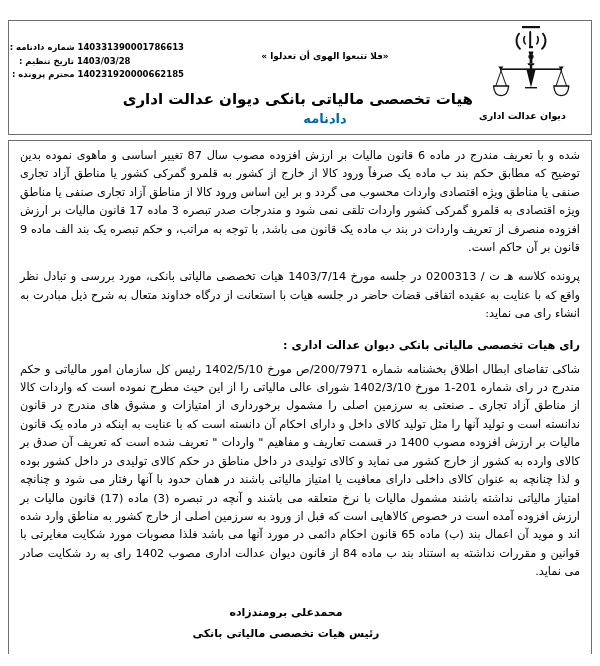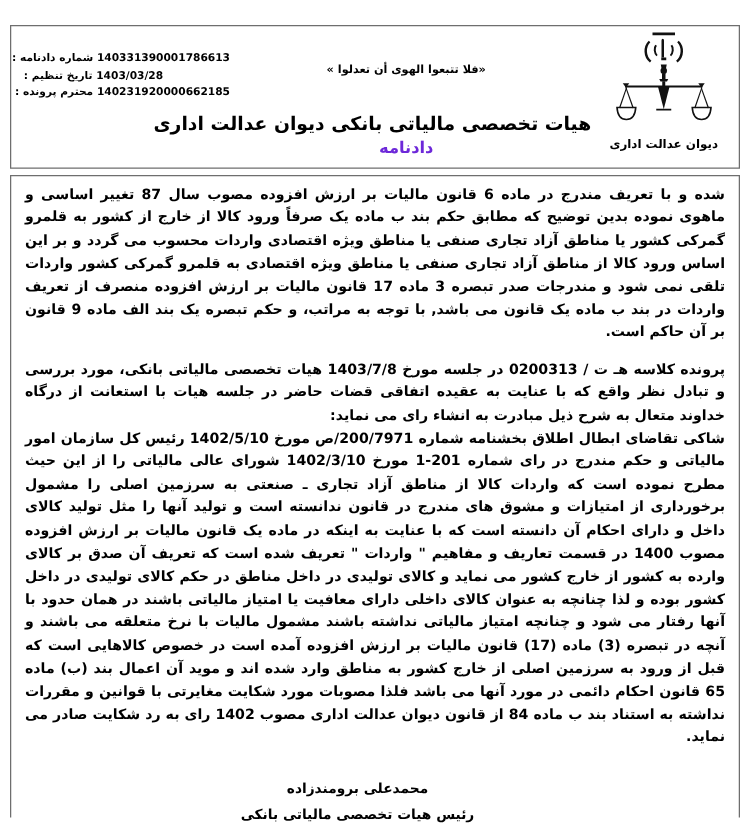--- a/index.html
+++ b/index.html
@@ -41,21 +41,21 @@
     width: 100%;
     height: 100%;
   }
 
   
   .emblem-block {
     position: absolute;
     top: 3px;
     right: 8px;
     width: 104px;
-    text-align: center;
+    text-align: left;
   }
   .emblem-svg {
     display: block;
     margin: 0 auto;
   }
   .emblem-caption {
     font-size: 9.5px;
     font-weight: bold;
     margin-top: 0px;
     letter-spacing: 0px;
@@ -80,21 +80,21 @@
   }
   .org-title {
     font-size: 15px;
     font-weight: bold;
     margin-top: 29px;
     white-space: nowrap;
   }
   .doc-kind {
     font-size: 13px;
     font-weight: bold;
-    color: #6d28d9;
+    color: #0369a1;
     margin-top: 3px;
   }
 
   
   .meta-block {
     position: absolute;
     top: 20px;
     left: 10px;
     width: 165px;
     text-align: left;
@@ -129,21 +129,21 @@
     padding: 6px 11px 0 11px;
     background: #fff;
   }
 
   p.para {
     margin: 0 0 0 0;
     font-size: 11.3px;
     line-height: 18.4px;
     text-align: justify;
     text-align-last: right;
-    font-weight: bold;
+    font-weight: normal;
   }
   p.para.spaced-top { margin-top: 11px; }
 
   .heading-line {
     margin: 13px 0 6px 0;
     font-size: 11.3px;
     line-height: 18px;
     font-weight: bold;
     text-align: right;
   }
@@ -235,22 +235,23 @@
         </div>
       </div>
 
     </div>
   </div>
 
   <div class="body-box">
 
     <p class="para">شده و با تعریف مندرج در ماده 6 قانون مالیات بر ارزش افزوده مصوب سال 87 تغییر اساسی و ماهوی نموده بدین توضیح که مطابق حکم بند ب ماده یک صرفاً ورود کالا از خارج از کشور به قلمرو گمرکی کشور یا مناطق آزاد تجاری صنفی یا مناطق ویژه اقتصادی واردات محسوب می گردد و بر این اساس ورود کالا از مناطق آزاد تجاری صنفی یا مناطق ویژه اقتصادی به قلمرو گمرکی کشور واردات تلقی نمی شود و مندرجات صدر تبصره 3 ماده 17 قانون مالیات بر ارزش افزوده منصرف از تعریف واردات در بند ب ماده یک قانون می باشد, با توجه به مراتب، و حکم تبصره یک بند الف ماده 9 قانون بر آن حاکم است.</p>
 
-    <p class="para spaced-top">پرونده کلاسه هـ ت / 0200313 در جلسه مورخ 1403/7/8 هیات تخصصی مالیاتی بانکی، مورد بررسی و تبادل نظر واقع که با عنایت به عقیده اتفاقی قضات حاضر در جلسه هیات با استعانت از درگاه خداوند متعال به شرح ذیل مبادرت به انشاء رای می نماید:</p>
-
+    <p class="para spaced-top">پرونده کلاسه هـ ت / 0200313 در جلسه مورخ 1403/7/14 هیات تخصصی مالیاتی بانکی، مورد بررسی و تبادل نظر واقع که با عنایت به عقیده اتفاقی قضات حاضر در جلسه هیات با استعانت از درگاه خداوند متعال به شرح ذیل مبادرت به انشاء رای می نماید:</p>
+
+    <div class="heading-line">رای هیات تخصصی مالیاتی بانکی دیوان عدالت اداری :</div>
 
     <p class="para">شاکی تقاضای ابطال اطلاق بخشنامه شماره 200/7971/ص مورخ 1402/5/10 رئیس کل سازمان امور مالیاتی و حکم مندرج در رای شماره 201-1 مورخ 1402/3/10 شورای عالی مالیاتی را از این حیث مطرح نموده است که واردات کالا از مناطق آزاد تجاری ـ صنعتی به سرزمین اصلی را مشمول برخورداری از امتیازات و مشوق های مندرج در قانون ندانسته است و تولید آنها را مثل تولید کالای داخل و دارای احکام آن دانسته است که با عنایت به اینکه در ماده یک قانون مالیات بر ارزش افزوده مصوب 1400 در قسمت تعاریف و مفاهیم " واردات " تعریف شده است که تعریف آن صدق بر کالای وارده به کشور از خارج کشور می نماید و کالای تولیدی در داخل مناطق در حکم کالای تولیدی در داخل کشور بوده و لذا چنانچه به عنوان کالای داخلی دارای معافیت یا امتیاز مالیاتی باشند در همان حدود با آنها رفتار می شود و چنانچه امتیاز مالیاتی نداشته باشند مشمول مالیات با نرخ متعلقه می باشند و آنچه در تبصره (3) ماده (17) قانون مالیات بر ارزش افزوده آمده است در خصوص کالاهایی است که قبل از ورود به سرزمین اصلی از خارج کشور به مناطق وارد شده اند و موید آن اعمال بند (ب) ماده 65 قانون احکام دائمی در مورد آنها می باشد فلذا مصوبات مورد شکایت مغایرتی با قوانین و مقررات نداشته به استناد بند ب ماده 84 از قانون دیوان عدالت اداری مصوب 1402 رای به رد شکایت صادر می نماید.</p>
 
 
     <div class="signature">
       <div>محمدعلی برومندزاده</div>
       <div>رئیس هیات تخصصی مالیاتی بانکی</div>
 
     </div>
 

